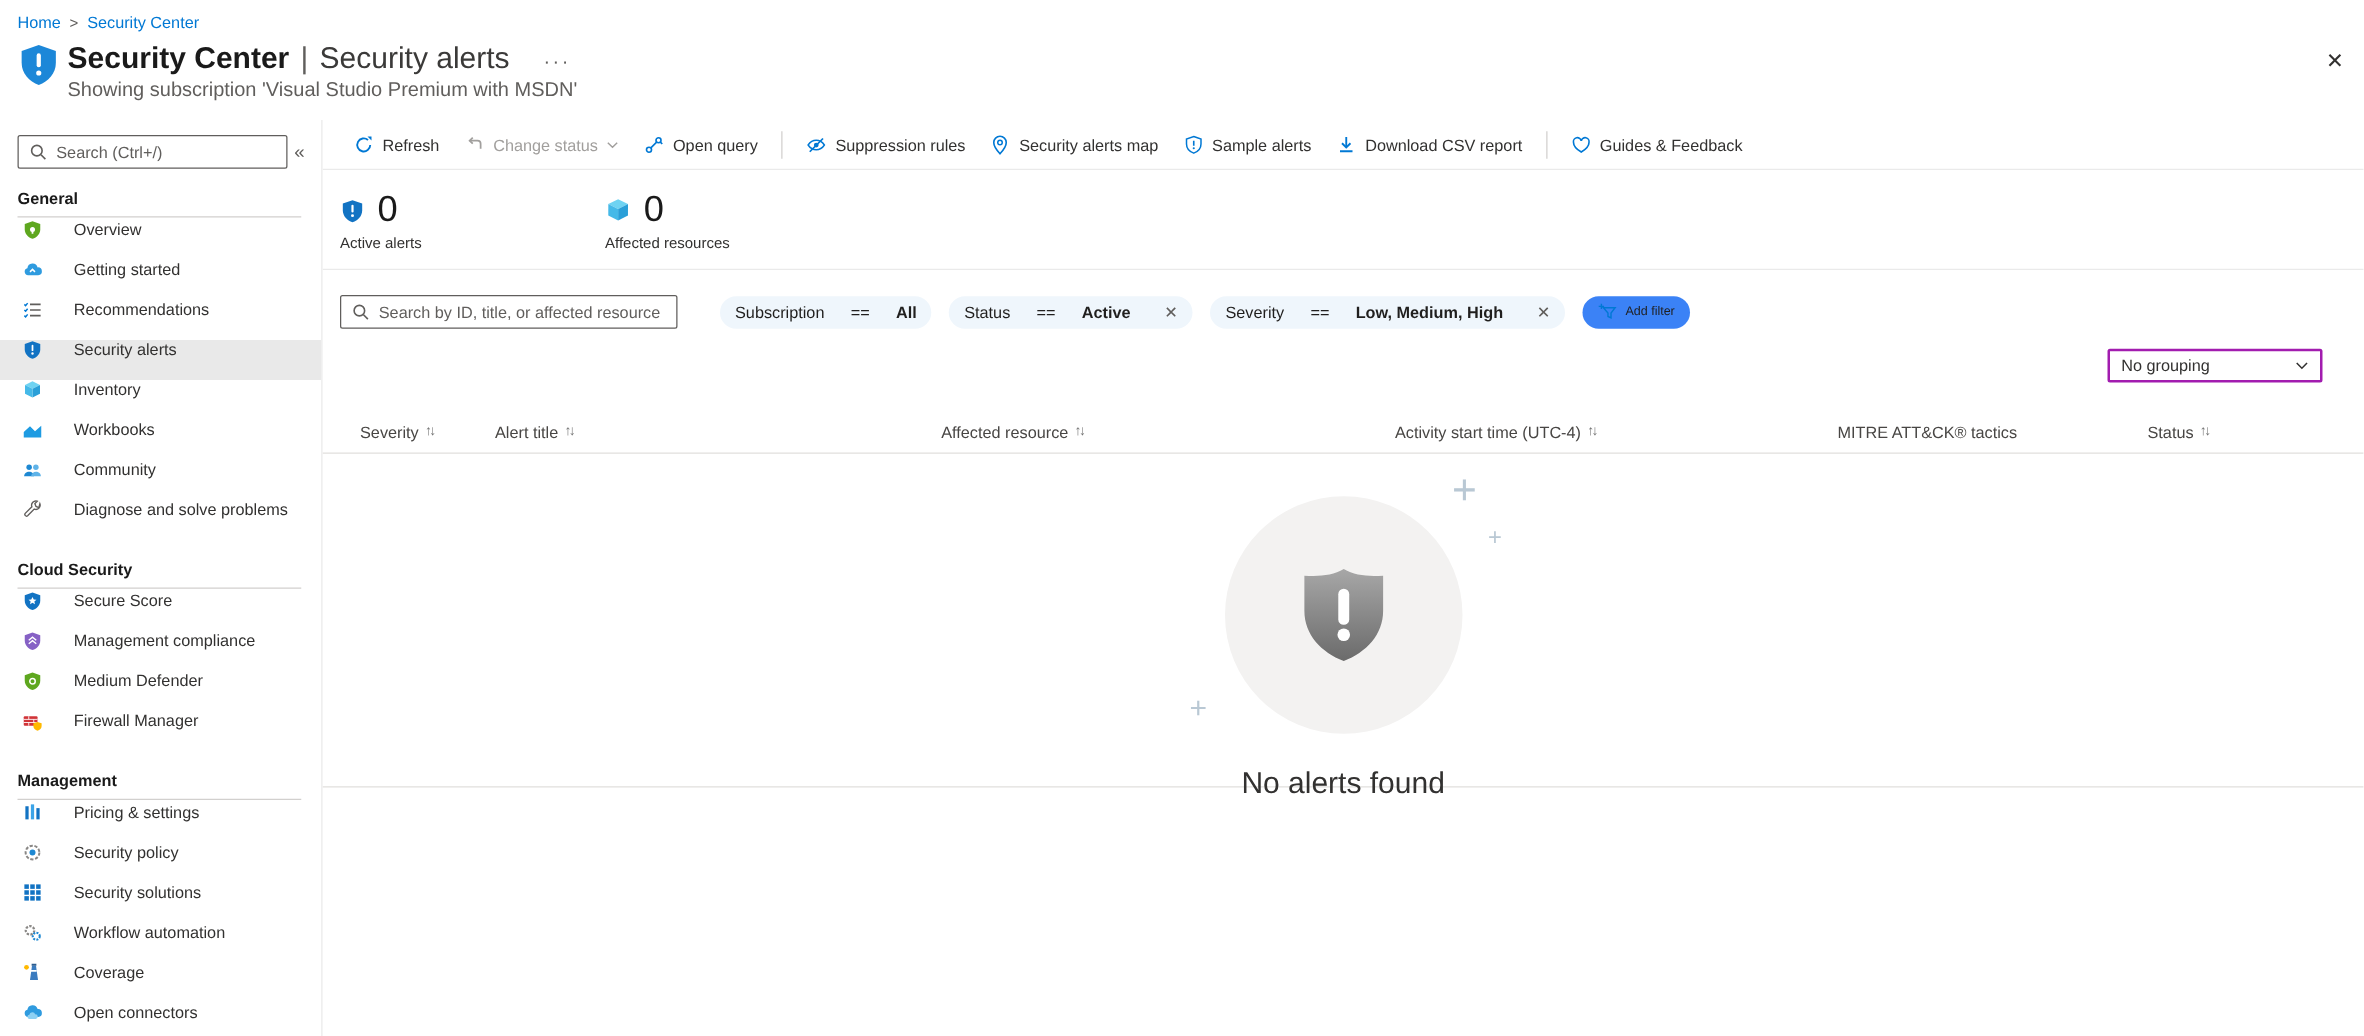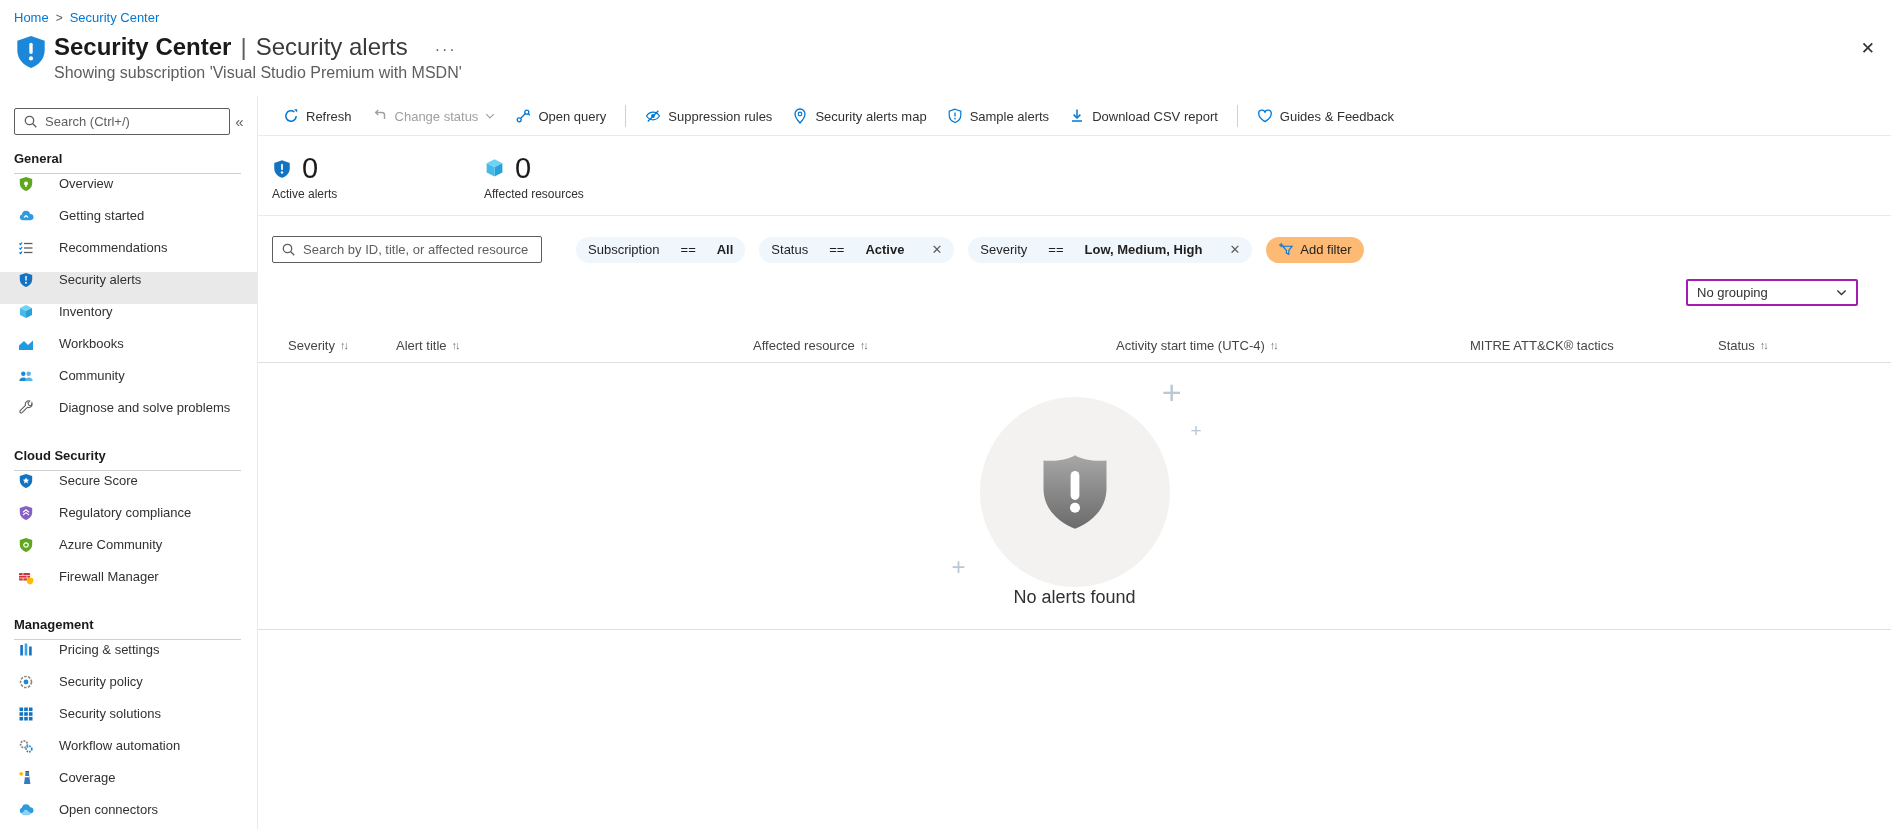--- a/index.html
+++ b/index.html
@@ -57,37 +57,37 @@
 
   
   .filter-row { display:flex; align-items:center; margin:20px 0 0 14px; }
   .filter-search { width:270px; height:27px; border:1px solid #605e5c; border-radius:2px; display:flex; align-items:center; padding:0 8px; gap:6px; margin-right:34px; }
   .filter-search input { border:none; outline:none; flex:1; font-size:13px; font-family:inherit; color:#323130; }
   .filter-search input::placeholder { color:#605e5c; }
   .pills { display:flex; align-items:center; gap:14px; }
   .pill { background:#eff6fc; border-radius:14px; height:26px; display:flex; align-items:center; padding:0 12px; font-size:13px; color:#201f1e; gap:21px; cursor:pointer; white-space:nowrap; }
   .pill b { font-weight:700; }
   .pill-x { color:#605e5c; font-size:13px; margin-left:6px; cursor:pointer; }
-  .addf { display:flex; align-items:center; gap:6px; background:#fdba74; border-radius:14px; height:26px; padding:0 12px; font-size:13px; color:#201f1e; cursor:pointer; }
+  .addf { display:flex; align-items:center; gap:6px; background:#3b82f6; border-radius:14px; height:26px; padding:0 12px; font-size:10px; color:#201f1e; cursor:pointer; }
 
   
   .grouping-row { display:flex; justify-content:flex-end; padding:16px 33px 12px 0; }
   .grouping-select { width:172px; height:27px; border:2px solid #a21caf; border-radius:2px; display:flex; align-items:center; justify-content:space-between; padding:0 9px; font-size:13px; cursor:pointer; background:#fff; }
 
   
   .thead { display:grid; grid-template-columns:108px 357px 363px 354px 248px 1fr; padding-left:30px; align-items:center; height:30px; margin-top:12px; }
   .th { font-size:13px; color:#484644; display:flex; align-items:center; gap:5px; cursor:pointer; white-space:nowrap; }
   .sort { font-size:11px; color:#737373; letter-spacing:-2px; }
   .thead-div { border:none; border-top:1px solid #e1dfdd; margin-top:2px; }
 
   
   .empty-wrap { position:relative; height:266px; }
   .empty-center { position:absolute; left:50%; top:34px; transform:translateX(-50%); text-align:center; }
   .empty-circle { width:190px; height:190px; border-radius:50%; background:#f3f2f1; display:flex; align-items:center; justify-content:center; position:relative; }
-  .empty-msg { font-size:18px; color:#323130; }
+  .empty-msg { font-size:24px; color:#323130; margin-top:26px; }
   .sparkle { position:absolute; color:#b9c8d4; font-weight:300; line-height:1; }
   .sp1 { font-size:34px; top:-22px; right:-12px; }
   .sp2 { font-size:19px; top:24px; right:-32px; }
   .sp3 { font-size:24px; bottom:8px; left:-28px; }
   .bottom-div { border:none; border-top:1px solid #e1dfdd; }
 </style>
 </head>
 <body>
 
 <div class="page">
@@ -208,28 +208,28 @@
           <path d="M8 1l6.2 2.1v4.2c0 3.8-2.7 6.5-6.2 7.7-3.5-1.2-6.2-3.9-6.2-7.7V3.1z" fill="#1273c3"></path>
           <path d="M8 4.5l1 2 2.2.2-1.7 1.5.5 2.2L8 9.2l-2 1.2.5-2.2-1.7-1.5 2.2-.2z" fill="#fff"></path>
         </svg>
         <span>Secure Score</span>
       </div>
       <div class="nav-item">
         <svg class="nav-ic" viewBox="0 0 16 16">
           <path d="M8 1l6.2 2.1v4.2c0 3.8-2.7 6.5-6.2 7.7-3.5-1.2-6.2-3.9-6.2-7.7V3.1z" fill="#8661c5"></path>
           <path d="M5 7.2l3-2.4 3 2.4M5 10l3-2.4 3 2.4" stroke="#fff" stroke-width="1.1" fill="none"></path>
         </svg>
-        <span>Regulatory compliance</span>
+        <span>Management compliance</span>
       </div>
       <div class="nav-item">
         <svg class="nav-ic" viewBox="0 0 16 16">
           <path d="M8 1l6.2 2.1v4.2c0 3.8-2.7 6.5-6.2 7.7-3.5-1.2-6.2-3.9-6.2-7.7V3.1z" fill="#5ea71f"></path>
           <circle cx="8" cy="8" r="2.2" fill="none" stroke="#fff" stroke-width="1.2"></circle>
         </svg>
-        <span>Azure Community</span>
+        <span>Medium Defender</span>
       </div>
       <div class="nav-item">
         <svg class="nav-ic" viewBox="0 0 16 16">
           <rect x="1" y="4" width="11" height="7.5" rx=".8" fill="#d13438"></rect>
           <g stroke="#fff" stroke-width=".7">
               <line x1="1" y1="6.5" x2="12" y2="6.5"></line>
               <line x1="1" y1="9" x2="12" y2="9"></line>
               <line x1="5" y1="4" x2="5" y2="6.5"></line>
               <line x1="9" y1="6.5" x2="9" y2="9"></line>
               <line x1="5" y1="9" x2="5" y2="11.5"></line>

